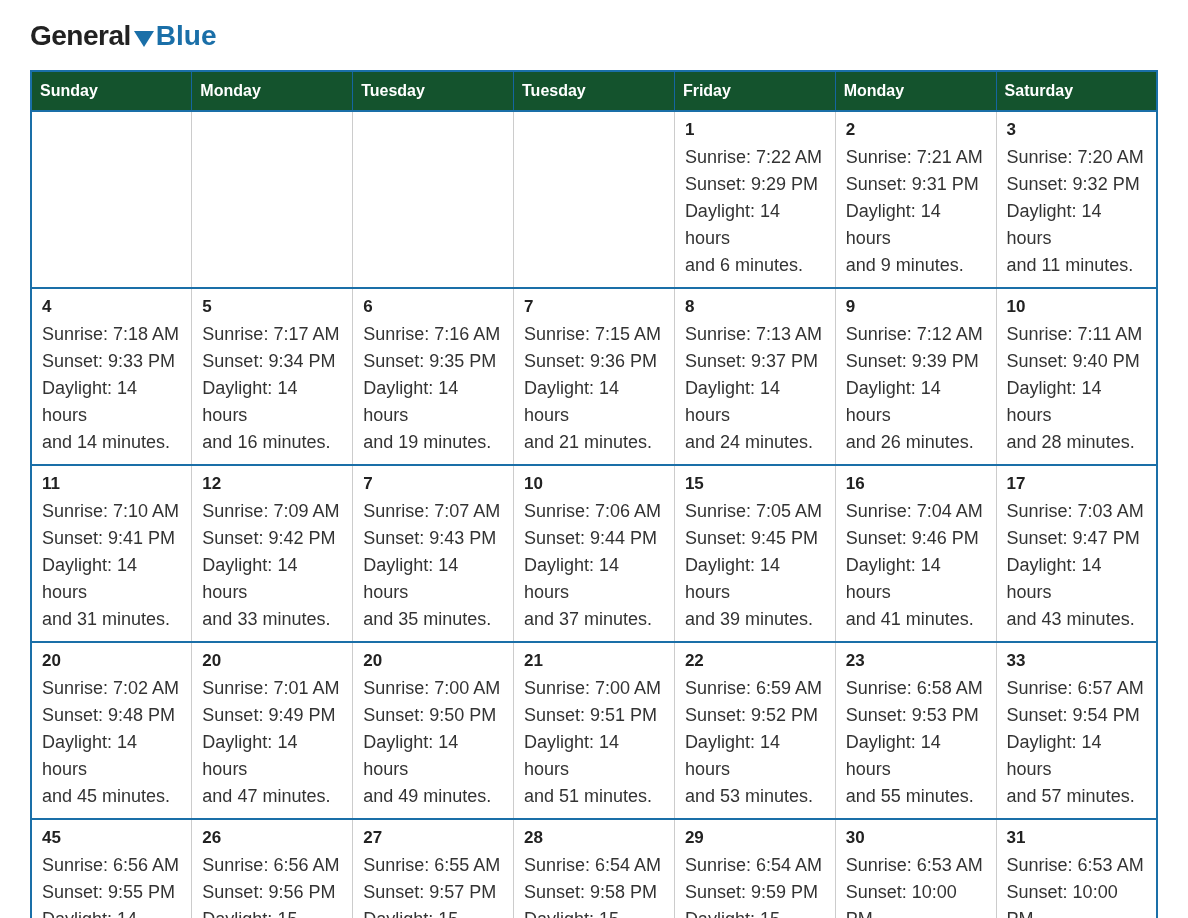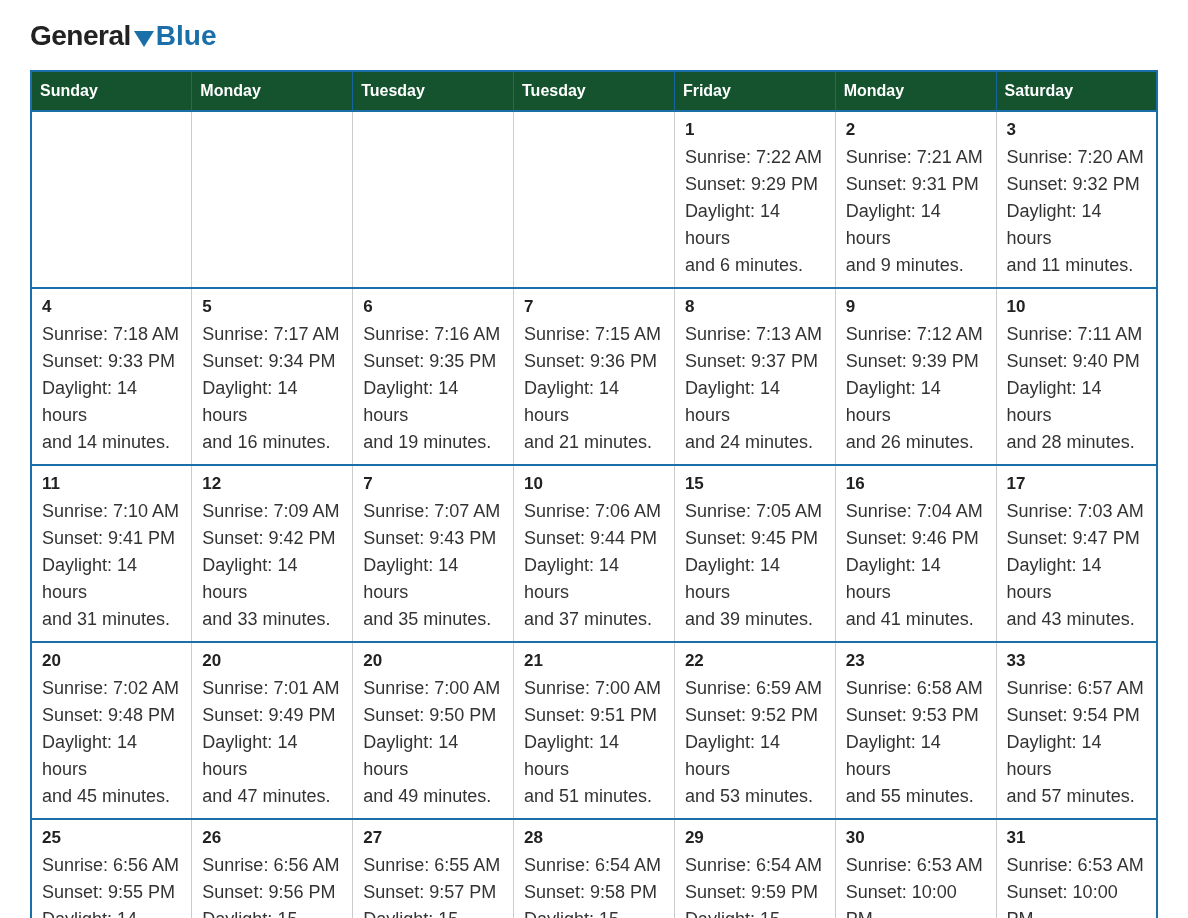--- a/index.html
+++ b/index.html
@@ -232,21 +232,21 @@
           <span class="day-num">23</span>
           <div class="day-info">Sunrise: 6:58 AM<br>Sunset: 9:53 PM<br>Daylight: 14 hours<br>and 55 minutes.</div>
         </td>
         <td>
           <span class="day-num">33</span>
           <div class="day-info">Sunrise: 6:57 AM<br>Sunset: 9:54 PM<br>Daylight: 14 hours<br>and 57 minutes.</div>
         </td>
       </tr>
       <tr>
         <td>
-          <span class="day-num">25</span>
+          <span class="day-num">45</span>
           <div class="day-info">Sunrise: 6:56 AM<br>Sunset: 9:55 PM<br>Daylight: 14 hours<br>and 58 minutes.</div>
         </td>
         <td>
           <span class="day-num">26</span>
           <div class="day-info">Sunrise: 6:56 AM<br>Sunset: 9:56 PM<br>Daylight: 15 hours<br>and 0 minutes.</div>
         </td>
         <td>
           <span class="day-num">27</span>
           <div class="day-info">Sunrise: 6:55 AM<br>Sunset: 9:57 PM<br>Daylight: 15 hours<br>and 2 minutes.</div>
         </td>

